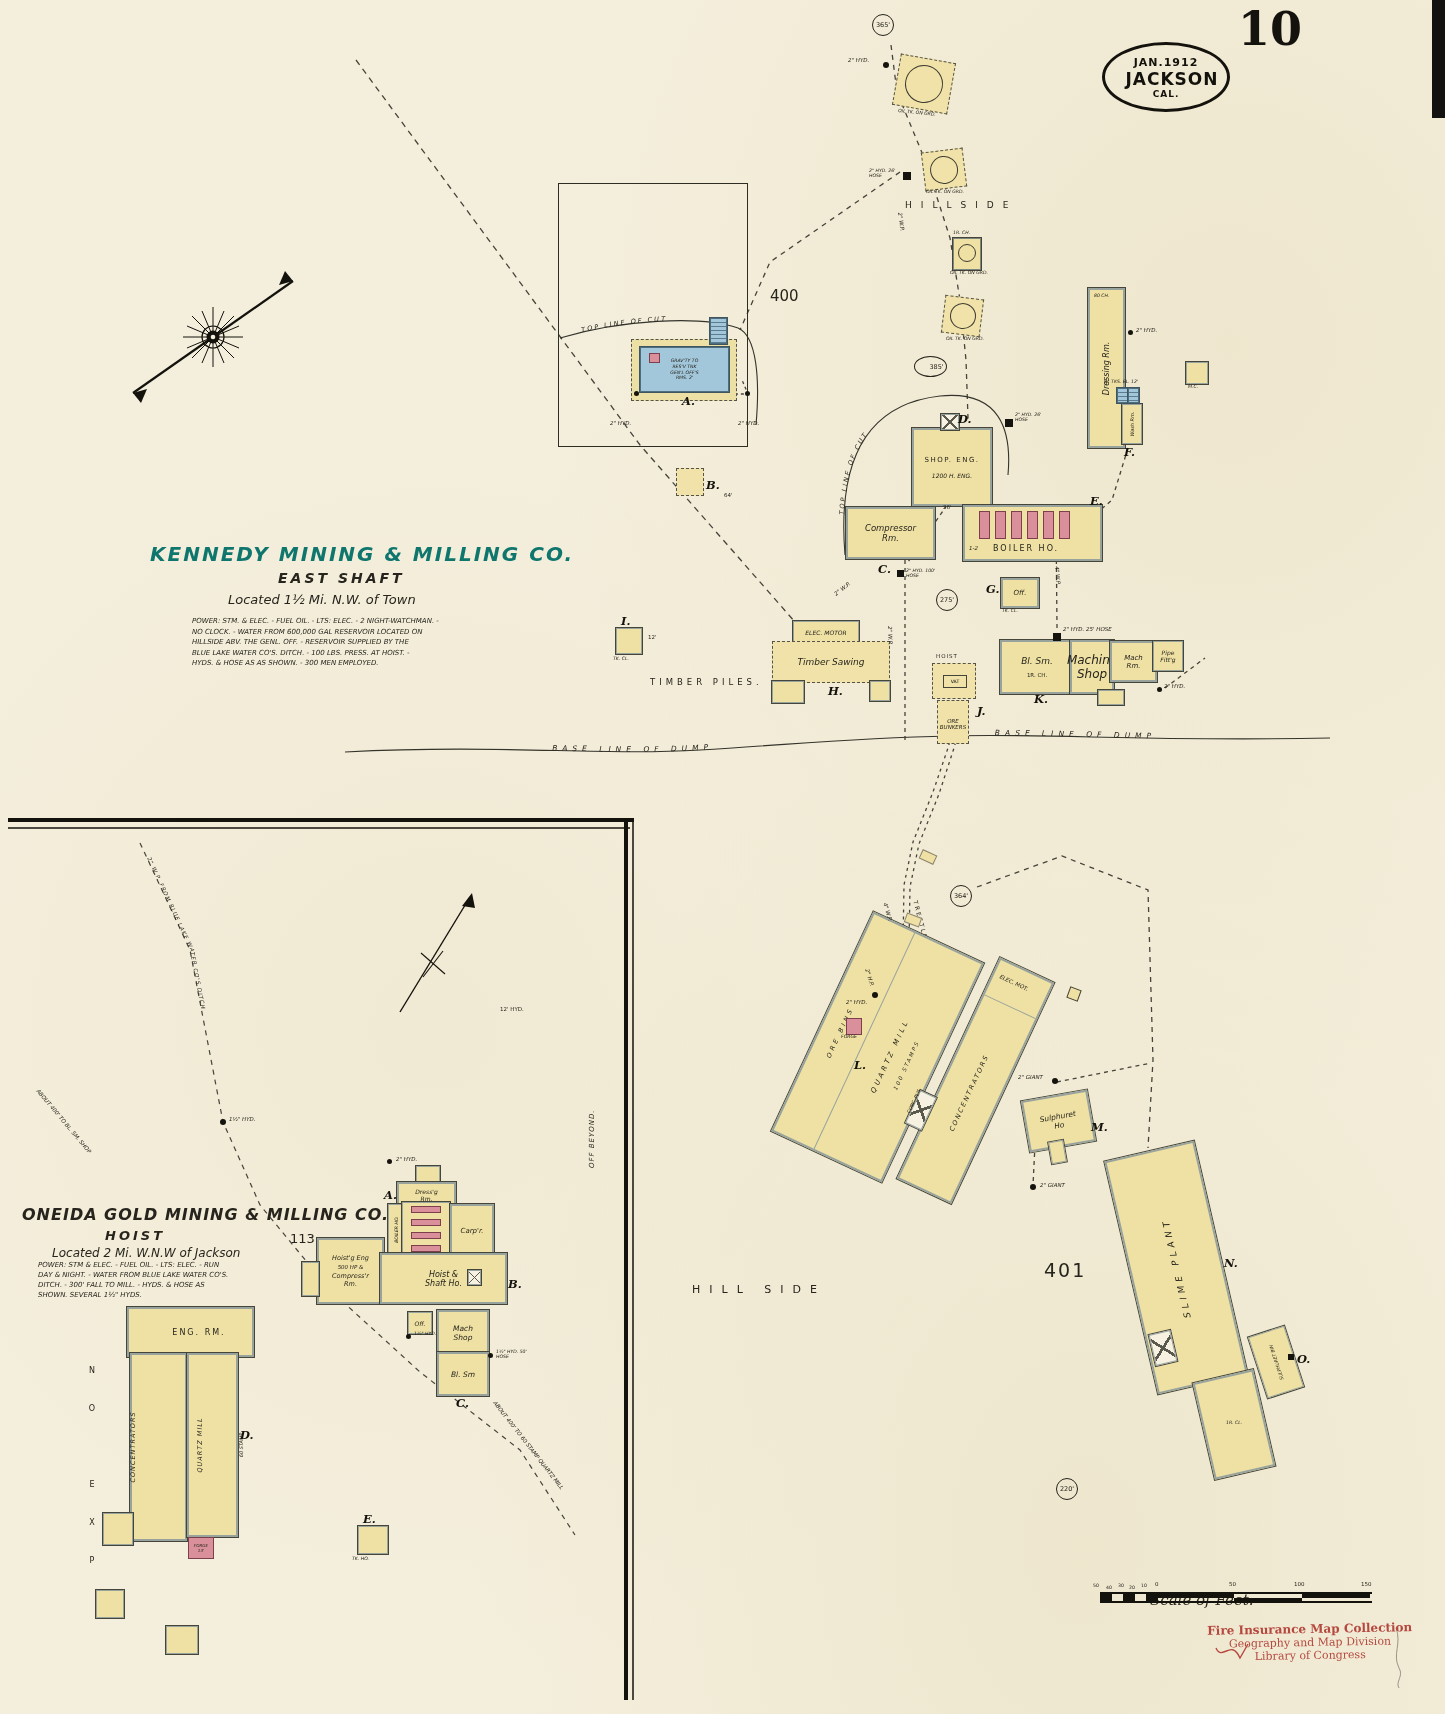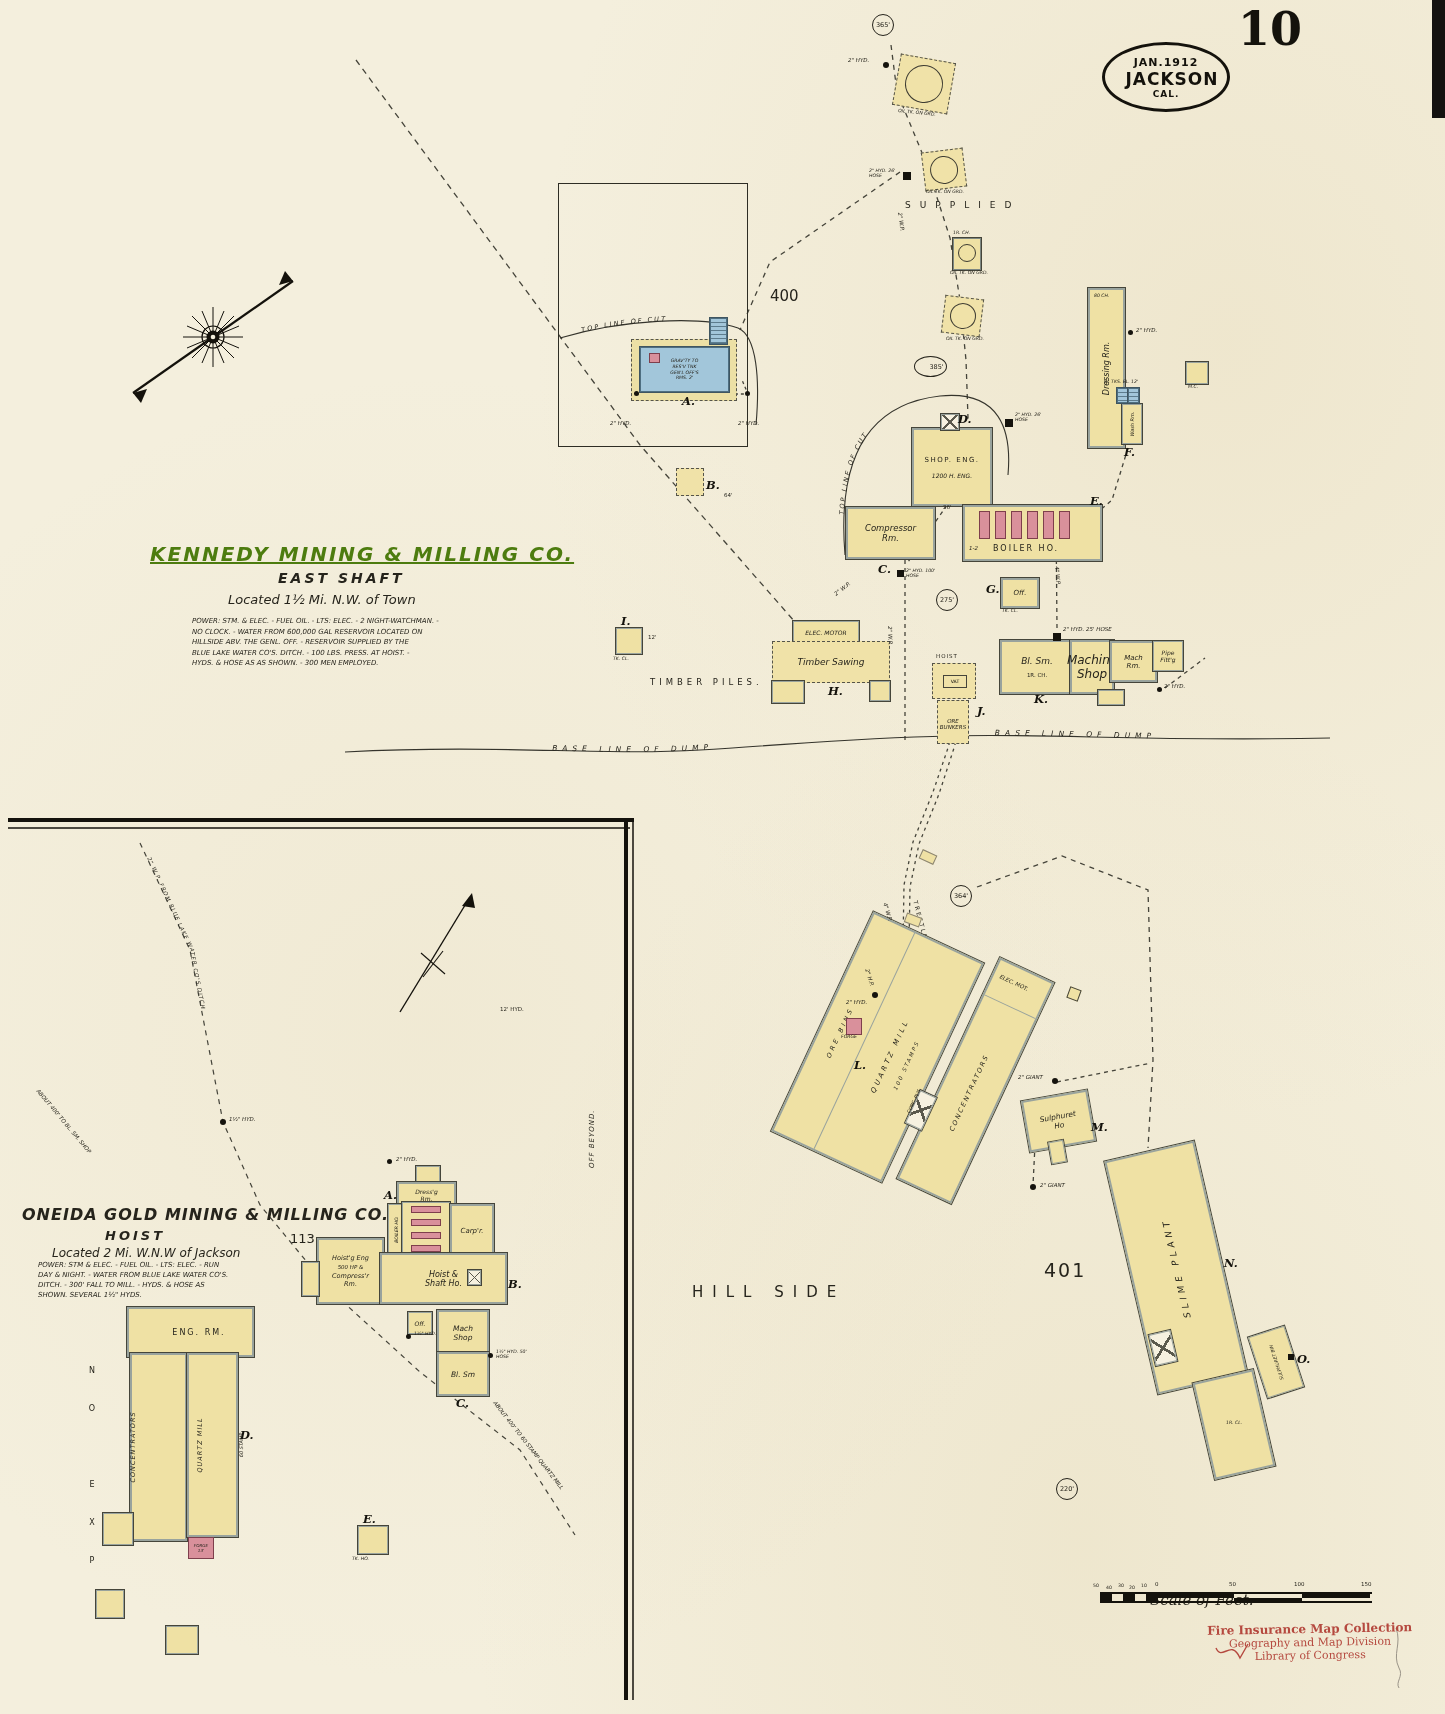--- a/index.html
+++ b/index.html
@@ -24,21 +24,21 @@
        text-align:center;font:italic 8px "DejaVu Sans",sans-serif;color:#26241c;white-space:pre-line;}
   .dot{position:absolute;width:6px;height:6px;border-radius:50%;background:#15130d;}
   .sqm{position:absolute;width:8px;height:8px;background:#15130d;}
   .circ{position:absolute;border:1.3px solid #26241c;border-radius:50%;width:20px;height:20px;
         display:flex;align-items:center;justify-content:center;
         font:6.5px "DejaVu Sans",sans-serif;color:#26241c;}
   .tiny{font-size:5.5px;}
   .micro{font-size:4.6px;}
   .ls4{letter-spacing:4px;}
   .ls8{letter-spacing:9px;font-style:normal;}
-  .maptitle{font:bold italic 20px "DejaVu Sans",sans-serif;letter-spacing:2px;color:#4d7c0f;text-decoration:underline;}
+  .maptitle{font:bold italic 20px "DejaVu Sans",sans-serif;letter-spacing:2px;color:#0f766e;}
   .v{transform:rotate(-90deg);}
   .xpat{background:
      linear-gradient(45deg,transparent 46%,#5a594d 46%,#5a594d 54%,transparent 54%),
      linear-gradient(-45deg,transparent 46%,#5a594d 46%,#5a594d 54%,transparent 54%),#f6f1e0;}
   .bar{width:9px;height:26px;background:#d9909b;border:1px solid #7e3f4c;}
   .obar{width:28px;height:7px;background:#d9909b;border:1px solid #7e3f4c;margin:3px 0;}
   .stripes{background:repeating-linear-gradient(180deg,#a2c6da 0 3px,#5d7c8d 3px 4px);}
   .pagebar{position:absolute;background:#141210;}
 </style>
 </head>
@@ -136,22 +136,22 @@
 HYDS. &amp; HOSE AS AS SHOWN. - 300 MEN EMPLOYED.</div>
 
   <div class="t" style="left:22px;top:1205px;font:bold italic 16px 'DejaVu Sans',sans-serif;letter-spacing:1px;">ONEIDA GOLD MINING &amp; MILLING CO.</div>
   <div class="t" style="left:105px;top:1228px;font:bold italic 13px 'DejaVu Sans',sans-serif;letter-spacing:3px;">HOIST</div>
   <div class="t" style="left:52px;top:1246px;font:italic 12px 'DejaVu Sans',sans-serif;">Located 2 Mi. W.N.W of Jackson</div>
   <div class="t" style="left:38px;top:1260px;font:italic 7px 'DejaVu Sans',sans-serif;line-height:1.45;">POWER: STM &amp; ELEC. - FUEL OIL. - LTS: ELEC. - RUN
 DAY &amp; NIGHT. - WATER FROM BLUE LAKE WATER CO'S.
 DITCH. - 300' FALL TO MILL. - HYDS. &amp; HOSE AS
 SHOWN. SEVERAL 1½" HYDS.</div>
 
-  <div class="t up ls8" style="left:905px;top:200px;font-size:9px;">SUPPLIED</div>
-  <div class="t up ls8" style="left:692px;top:1284px;font-size:15px;">HILL SIDE</div>
+  <div class="t up ls8" style="left:905px;top:200px;font-size:9px;">HILLSIDE</div>
+  <div class="t up ls8" style="left:692px;top:1284px;font-size:11px;">HILL SIDE</div>
   <div class="t up ls4" style="left:650px;top:678px;font-size:8.5px;">TIMBER PILES.</div>
   <div class="t up" style="left:918px;top:900px;font-size:6px;letter-spacing:2px;transform:rotate(75deg);transform-origin:0 0;">TRESTLE</div>
   <div class="t" style="left:588px;top:1168px;transform:rotate(-90deg);transform-origin:0 0;font-size:7px;letter-spacing:1px;">OFF BEYOND.</div>
   <div class="t tiny" style="left:40px;top:1088px;transform:rotate(50deg);transform-origin:0 0;">ABOUT 400' TO BL. SM. SHOP</div>
   <div class="t tiny" style="left:497px;top:1400px;transform:rotate(52deg);transform-origin:0 0;">ABOUT 400' TO 60 STAMP QUARTZ MILL</div>
 
   <div class="circ" style="left:872px;top:14px;">
       <span>365'</span>
     </div>
   <div class="circ" style="left:914px;top:356px;width:19px;height:19px;padding-left:12px;">

